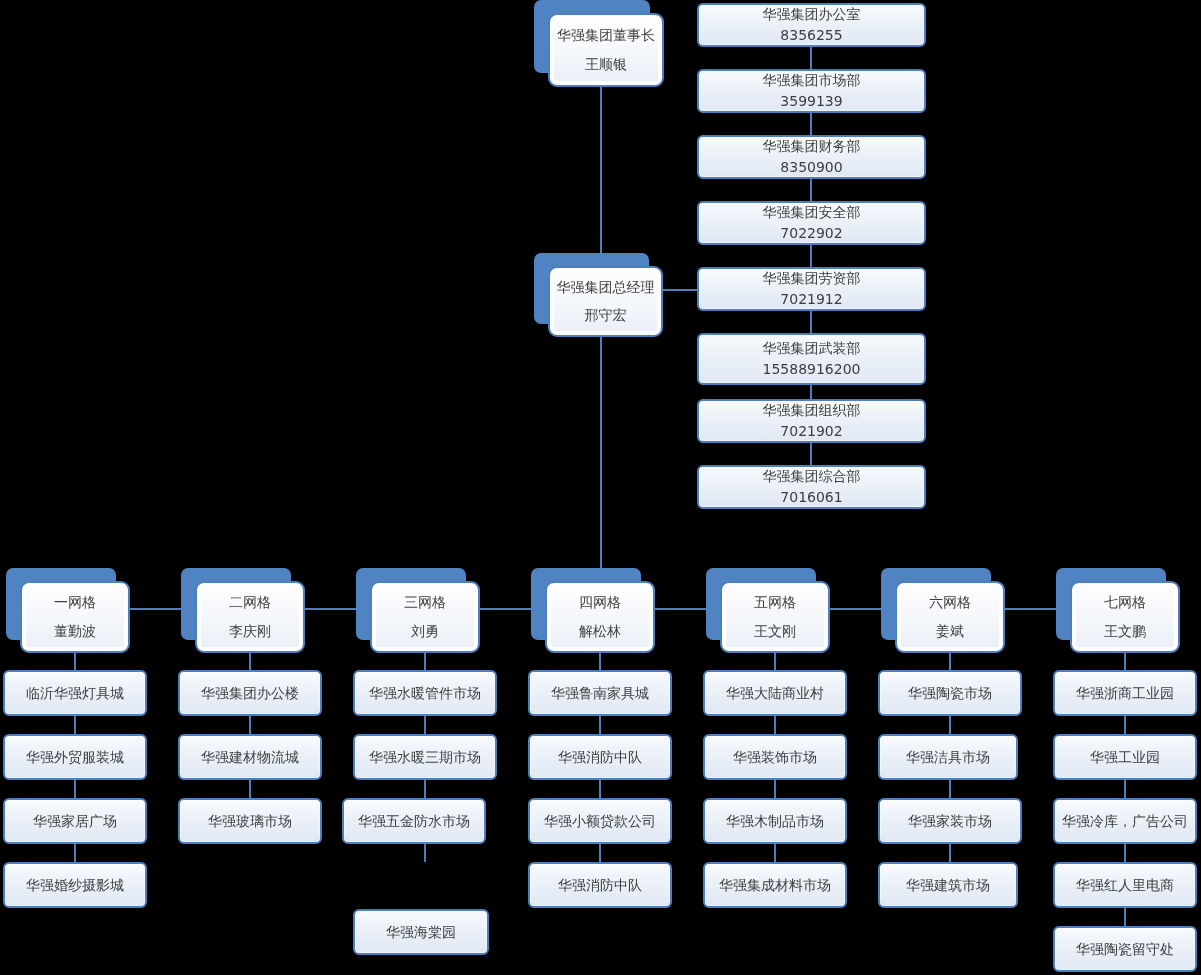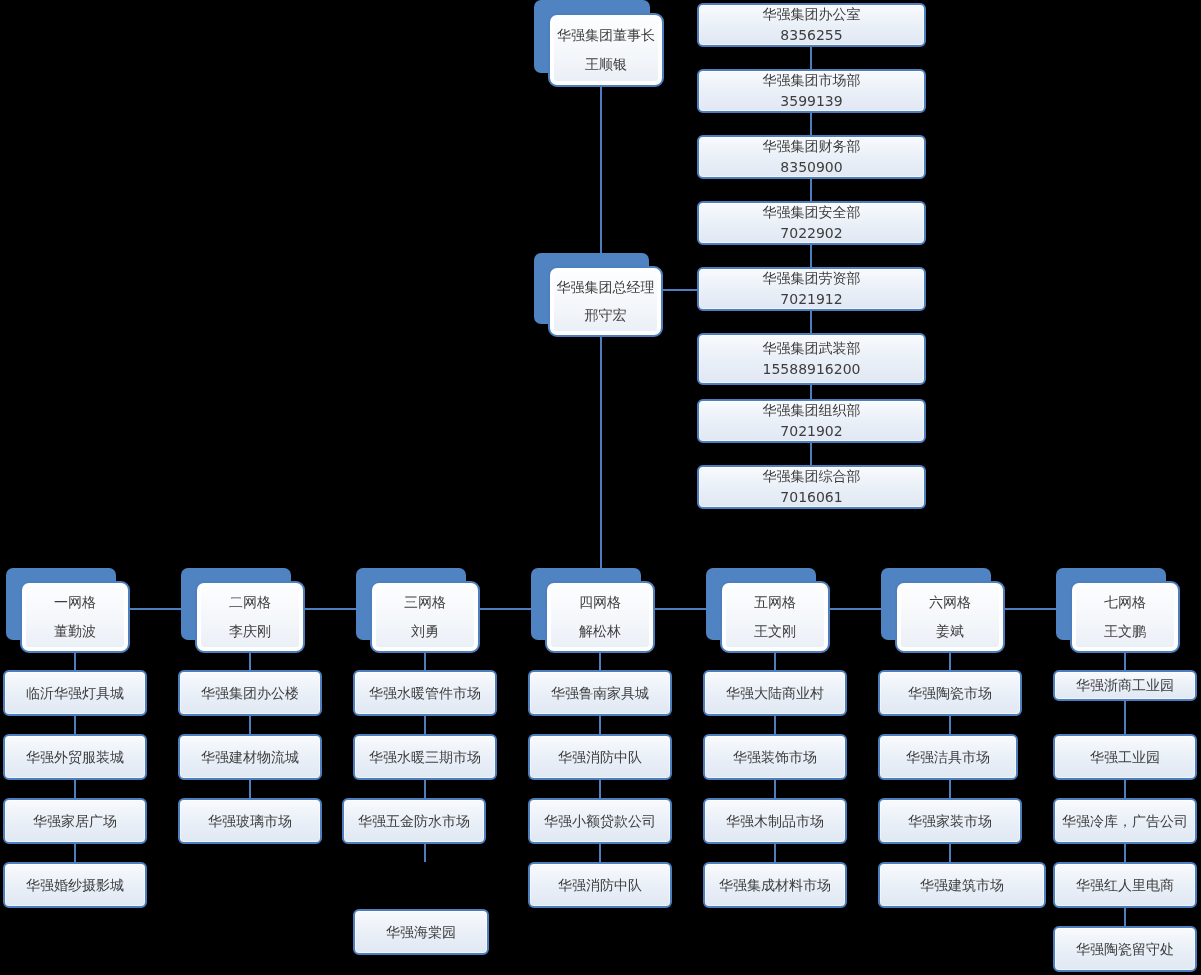--- a/index.html
+++ b/index.html
@@ -182,29 +182,29 @@
     </div>
     <div class="box leaf" style="left:878px;top:670px;width:144px;height:46px">
       <span>华强陶瓷市场</span>
     </div>
     <div class="box leaf" style="left:878px;top:734px;width:140px;height:46px">
       <span>华强洁具市场</span>
     </div>
     <div class="box leaf" style="left:878px;top:798px;width:144px;height:46px">
       <span>华强家装市场</span>
     </div>
-    <div class="box leaf" style="left:878px;top:862px;width:168px;height:46px">
+    <div class="box leaf" style="left:878px;top:862px;width:140px;height:46px">
       <span>华强建筑市场</span>
     </div>
     <div class="shadow" style="left:1056px;top:568px;width:110px;height:72px"></div>
     <div class="box exec" style="left:1070px;top:581px;width:110px;height:72px">
       <span>七网格</span>
       <span>王文鹏</span>
     </div>
-    <div class="box leaf" style="left:1053px;top:670px;width:144px;height:31px">
+    <div class="box leaf" style="left:1053px;top:670px;width:144px;height:46px">
       <span>华强浙商工业园</span>
     </div>
     <div class="box leaf" style="left:1053px;top:734px;width:144px;height:46px">
       <span>华强工业园</span>
     </div>
     <div class="box leaf" style="left:1053px;top:798px;width:144px;height:46px">
       <span>华强冷库，广告公司</span>
     </div>
     <div class="box leaf" style="left:1053px;top:862px;width:144px;height:46px">
       <span>华强红人里电商</span>

